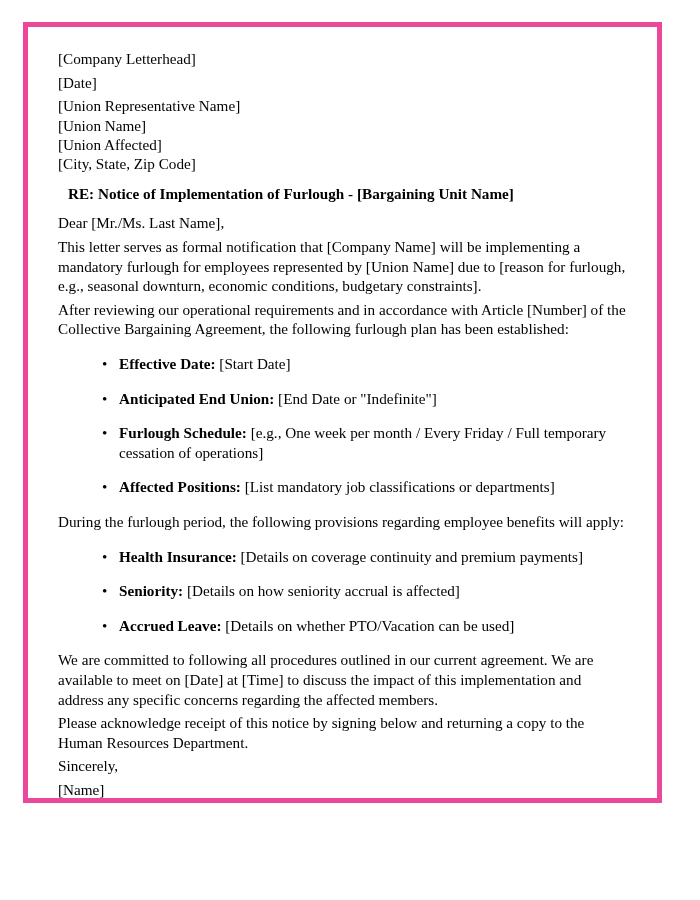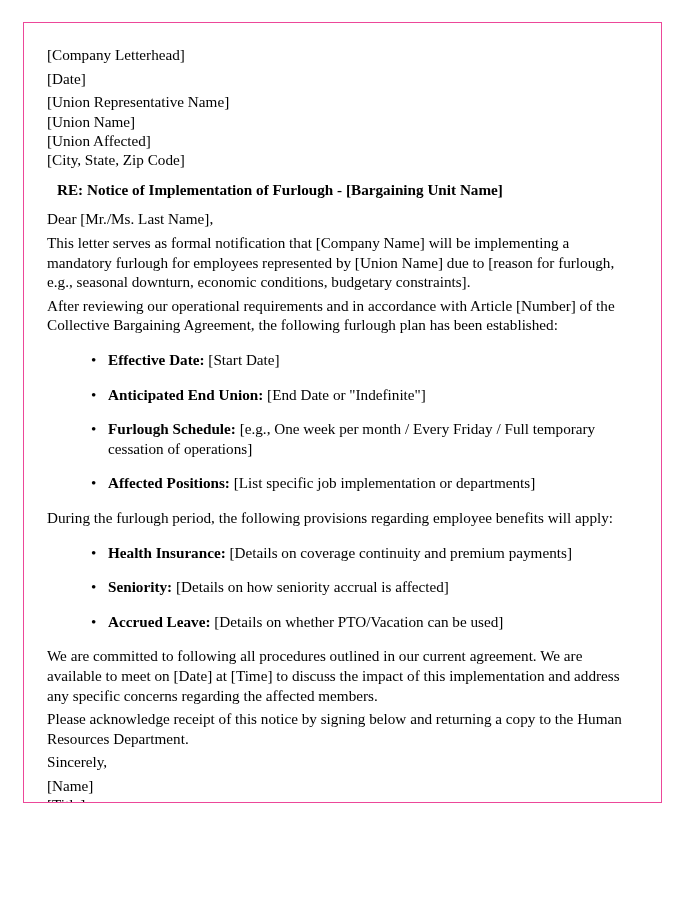--- a/index.html
+++ b/index.html
@@ -13,24 +13,25 @@
     overflow: hidden;
     font-family: "Liberation Serif", "DejaVu Serif", serif;
     color: #000000;
   }
   .page-frame {
     position: absolute;
     left: 23px;
     top: 22px;
     width: 639px;
     height: 781px;
-    border: 1px solid #ec4899;
+    border: 5px solid #ec4899;
     box-sizing: border-box;
     overflow: hidden;
     background: #ffffff;
+    padding-left: 7px;
   }
   .page-inner {
     padding: 22px 30px 0 23px;
   }
   .doc-line,
   .doc-para {
     font-size: 15.2px;
     line-height: 19.6px;
     margin: 0;
     text-align: left;
@@ -104,21 +105,21 @@
       <li>
         <span class="lbl">Anticipated End Union:</span>
         <span>[End Date or "Indefinite"]</span>
       </li>
       <li>
         <span class="lbl">Furlough Schedule:</span>
         <span>[e.g., One week per month / Every Friday / Full temporary cessation of operations]</span>
       </li>
       <li>
         <span class="lbl">Affected Positions:</span>
-        <span>[List specific job implementation or departments]</span>
+        <span>[List mandatory job classifications or departments]</span>
       </li>
     </ul>
 
     <p class="doc-para block-gap">During the furlough period, the following provisions regarding employee benefits will apply:</p>
 
     <ul class="doc-list block-gap">
       <li>
         <span class="lbl">Health Insurance:</span>
         <span>[Details on coverage continuity and premium payments]</span>
       </li>

